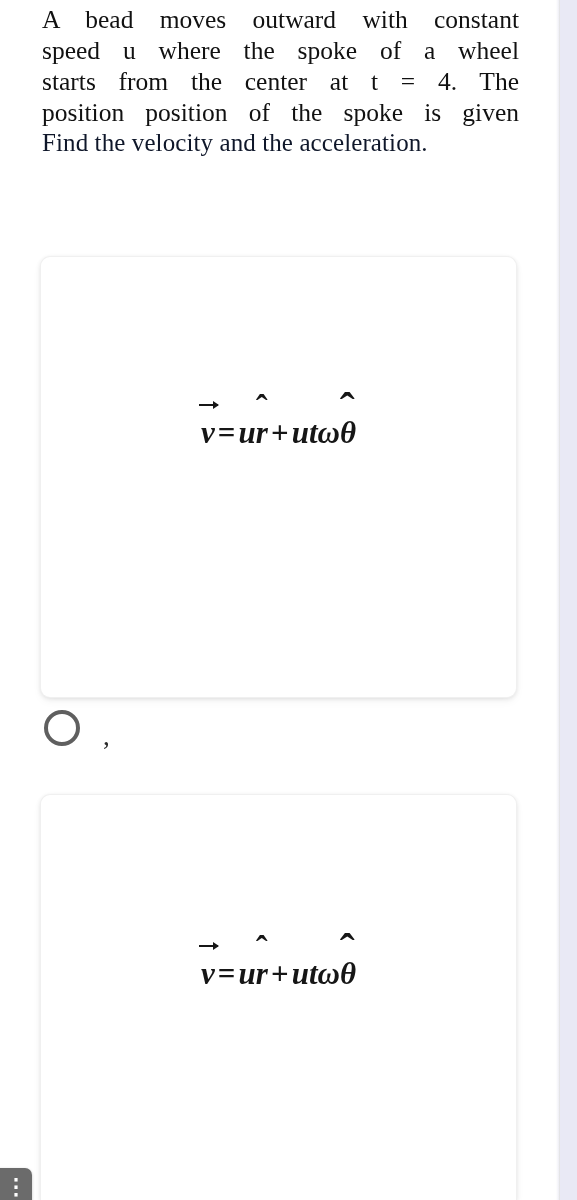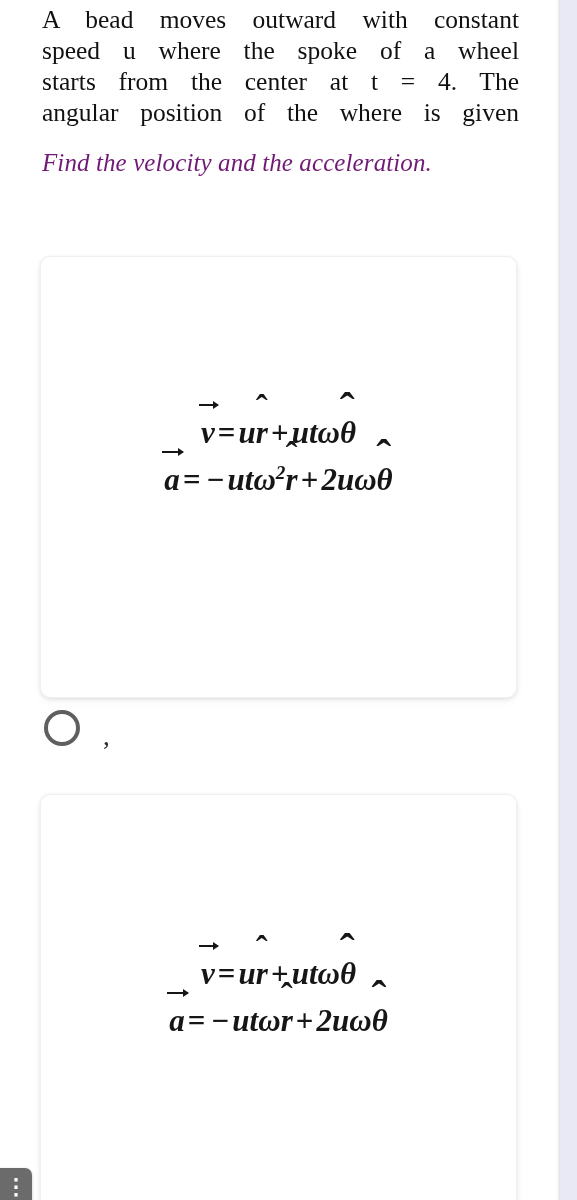--- a/index.html
+++ b/index.html
@@ -61,27 +61,25 @@
     letter-spacing: 0px;
   }
   .q-para.justified {
     text-align-last: justify;
   }
   .q-para.lastline {
     text-align-last: left;
   }
 
   .q-prompt {
-    margin-top: 20px;
     font-size: 25px;
     line-height: 30px;
-    color: #701a75;
+    color: #0f172a;
     text-align: left;
     letter-spacing: 0.1px;
-    font-style: italic;
   }
 
   
   .answer-card {
     position: absolute;
     left: 41px;
     width: 475px;
     background: #ffffff;
     border-radius: 9px;
     box-shadow: 0 0 0 1px #f0f0f0, 0 1px 5px rgba(0,0,0,0.13), 0 4px 10px rgba(0,0,0,0.05);
@@ -234,54 +232,48 @@
 </head>
 <body>
 
 <div id="content">
 
   <div id="question-block">
 
     <div class="q-para justified">A bead moves outward with constant</div>
     <div class="q-para justified">speed u where the spoke of a wheel</div>
     <div class="q-para justified">starts from the center at t = 4. The</div>
-    <div class="q-para justified">angular position of the where is given</div>
+    <div class="q-para justified">position position of the spoke is given</div>
 
     <div class="q-prompt">Find the velocity and the acceleration.</div>
   </div>
 
   <div class="answer-card" id="answer-card-1">
     <div class="formula-wrap" id="formula-wrap-1">
 
       <span class="formula-line">
         <span class="vec">v</span><span class="op">=</span><span>u</span><span class="hat">r</span><span class="op">+</span><span>utω</span><span class="hat-wide">θ</span>
       </span>
 
-      <span class="formula-line">
-        <span class="vec">a</span><span class="op">=</span><span class="op">−</span><span>utω</span><span class="sup">2</span><span class="hat">r</span><span class="op">+</span><span>2uω</span><span class="hat-wide">θ</span>
-      </span>
 
     </div>
   </div>
 
   <div id="radio-row">
     <div id="radio-button"></div>
     <span id="radio-trailing-mark">,</span>
   </div>
 
   <div class="answer-card" id="answer-card-2">
     <div class="formula-wrap" id="formula-wrap-2">
 
       <span class="formula-line">
         <span class="vec">v</span><span class="op">=</span><span>u</span><span class="hat">r</span><span class="op">+</span><span>utω</span><span class="hat-wide">θ</span>
       </span>
 
-      <span class="formula-line">
-        <span class="vec">a</span><span class="op">=</span><span class="op">−</span><span>utω</span><span class="hat">r</span><span class="op">+</span><span>2uω</span><span class="hat-wide">θ</span>
-      </span>
 
     </div>
   </div>
 
   <div id="overflow-badge">
     <span id="overflow-badge-glyph">⋮</span>
   </div>
 
 </div>
 

